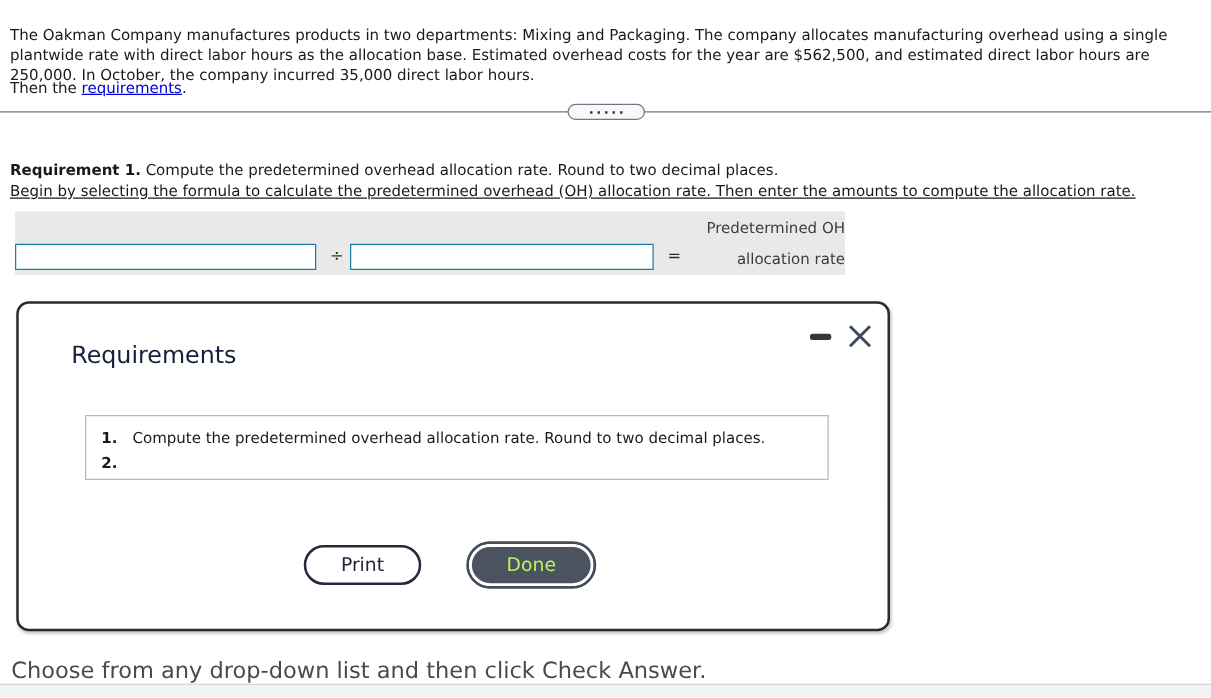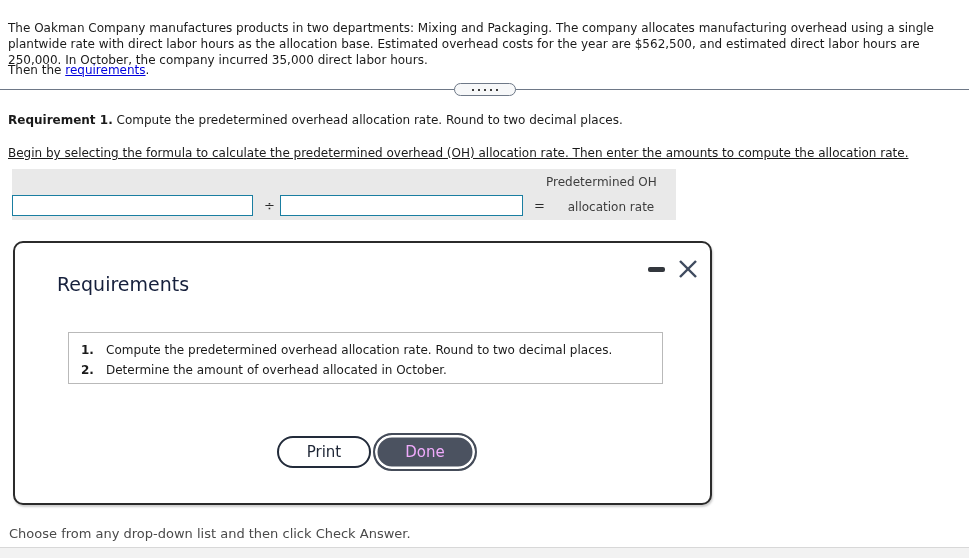--- a/index.html
+++ b/index.html
@@ -8,54 +8,54 @@
 
   .problem-text { position: absolute; left: 8px; top: 20px; right: 5px; line-height: 16px; }
   .read-line { position: absolute; left: 8px; top: 62px; line-height: 16px; }
   .req-link { color: #0000dd; text-decoration: underline; cursor: pointer; }
 
   .divider { position: absolute; left: 0; top: 89px; width: 969px; border-top: 1px solid #6e7887; }
   .divider-pill { position: absolute; left: 454px; top: 83px; width: 62px; height: 13px; background: #f7f8f9;
     border: 1px solid #6e7887; border-radius: 7px; display: flex; align-items: center; justify-content: center; gap: 4px; cursor: pointer; }
   .divider-pill .dot { width: 2px; height: 2px; background: #3c3c3c; }
 
-  .req1-line { position: absolute; left: 8px; top: 112px; line-height: 16px; }
+  .req1-line { position: absolute; left: 8px; top: 128px; line-height: 16px; }
   .req1-line b { font-weight: bold; }
   .begin-line { position: absolute; left: 8px; top: 145px; line-height: 16px; text-decoration: underline; }
 
   .formula-panel { position: absolute; left: 12px; top: 169px; width: 664px; height: 51px; background: #e9e9e9; }
   .formula-input { position: absolute; width: 241px; height: 21px; top: 26px; border: 1.5px solid #1a7ea1; background: #ffffff;
     font-family: "DejaVu Sans", sans-serif; font-size: 12px; padding: 0 4px; outline: none; }
   .inp-num { left: 0px; }
   .inp-den { left: 268px; width: 243px; }
   .op { position: absolute; top: 29px; font-size: 13px; color: #2b2b2b; }
   .op-div { left: 252px; }
   .op-eq { left: 522px; }
-  .result-label-1 { position: absolute; left: 534px; top: 6px; width: 130px; text-align: left; color: #3d3d3d; }
-  .result-label-2 { position: absolute; left: 534px; top: 31px; width: 130px; text-align: center; color: #3d3d3d; }
+  .result-label-1 { position: absolute; left: 534px; top: 6px; width: 130px; text-align: right; color: #3d3d3d; }
+  .result-label-2 { position: absolute; left: 534px; top: 31px; width: 130px; text-align: right; color: #3d3d3d; }
 
   .dialog { position: absolute; left: 13px; top: 241px; width: 699px; height: 264px; background: #ffffff;
     border: 2px solid #2b2b2b; border-radius: 10px; box-shadow: 1px 2px 2px rgba(60,60,60,0.25); }
   .dialog-title { position: absolute; left: 42px; top: 30px; font-size: 19px; color: #16203c; }
   .dlg-min { position: absolute; left: 633px; top: 24px; width: 17px; height: 5px; background: #33373d; border-radius: 2px; cursor: pointer; }
   .dlg-close { position: absolute; left: 661px; top: 14px; width: 24px; height: 24px; cursor: pointer; }
   .dlg-close svg { display: block; }
 
   .req-listbox { position: absolute; left: 53px; top: 89px; width: 595px; height: 52px; border: 1px solid #b9b9b9; background: #ffffff; padding-top: 7px; }
   .req-item { position: relative; height: 20px; line-height: 20px; }
   .req-item .num { position: absolute; left: 12px; font-weight: bold; }
   .req-item .txt { position: absolute; left: 37px; }
 
-  .btn-print { position: absolute; left: 262px; top: 193px; width: 94px; height: 32px; background: #ffffff;
+  .btn-print { position: absolute; left: 228px; top: 193px; width: 94px; height: 32px; background: #ffffff;
     border: 2px solid #222b3a; border-radius: 16px; font-family: "DejaVu Sans", sans-serif; font-size: 15px; color: #1d2535; cursor: pointer; }
   .btn-done { position: absolute; left: 358px; top: 190px; width: 104px; height: 38px; background: #4b5260;
     border: 2px solid #454c59; border-radius: 19px; box-shadow: inset 0 0 0 2.5px #ffffff;
-    font-family: "DejaVu Sans", sans-serif; font-size: 15px; color: #f0abfc; cursor: pointer; }
+    font-family: "DejaVu Sans", sans-serif; font-size: 15px; color: #bef264; cursor: pointer; }
 
-  .hint-line { position: absolute; left: 9px; top: 526px; font-size: 13px; color: #4a4a4a; }
+  .hint-line { position: absolute; left: 9px; top: 526px; font-size: 18px; color: #4a4a4a; }
   .footer-bar { position: absolute; left: 0; top: 547px; width: 969px; height: 11px; background: #f2f2f2; border-top: 1px solid #d8d8d8; }
 </style>
 </head>
 <body>
 
 <div class="problem-text">The Oakman Company manufactures products in two departments: Mixing and Packaging. The company allocates manufacturing overhead using a single plantwide rate with direct labor hours as the allocation base. Estimated overhead costs for the year are $562,500, and estimated direct labor hours are 250,000. In October, the company incurred 35,000 direct labor hours.</div>
 
 <div class="read-line">
   <span>Then the </span><span class="req-link">requirements</span><span>.</span>
 </div>
@@ -94,21 +94,20 @@
     </svg>
   </div>
 
   <div class="req-listbox">
     <div class="req-item">
       <span class="num">1.</span>
       <span class="txt">Compute the predetermined overhead allocation rate. Round to two decimal places.</span>
     </div>
     <div class="req-item">
       <span class="num">2.</span>
-      <span class="txt">Determine the amount of overhead allocated in October.</span>
     </div>
   </div>
 
   <button class="btn-print">Print</button>
   <button class="btn-done">Done</button>
 </div>
 
 <div class="hint-line">Choose from any drop-down list and then click Check Answer.</div>
 <div class="footer-bar"></div>
 

